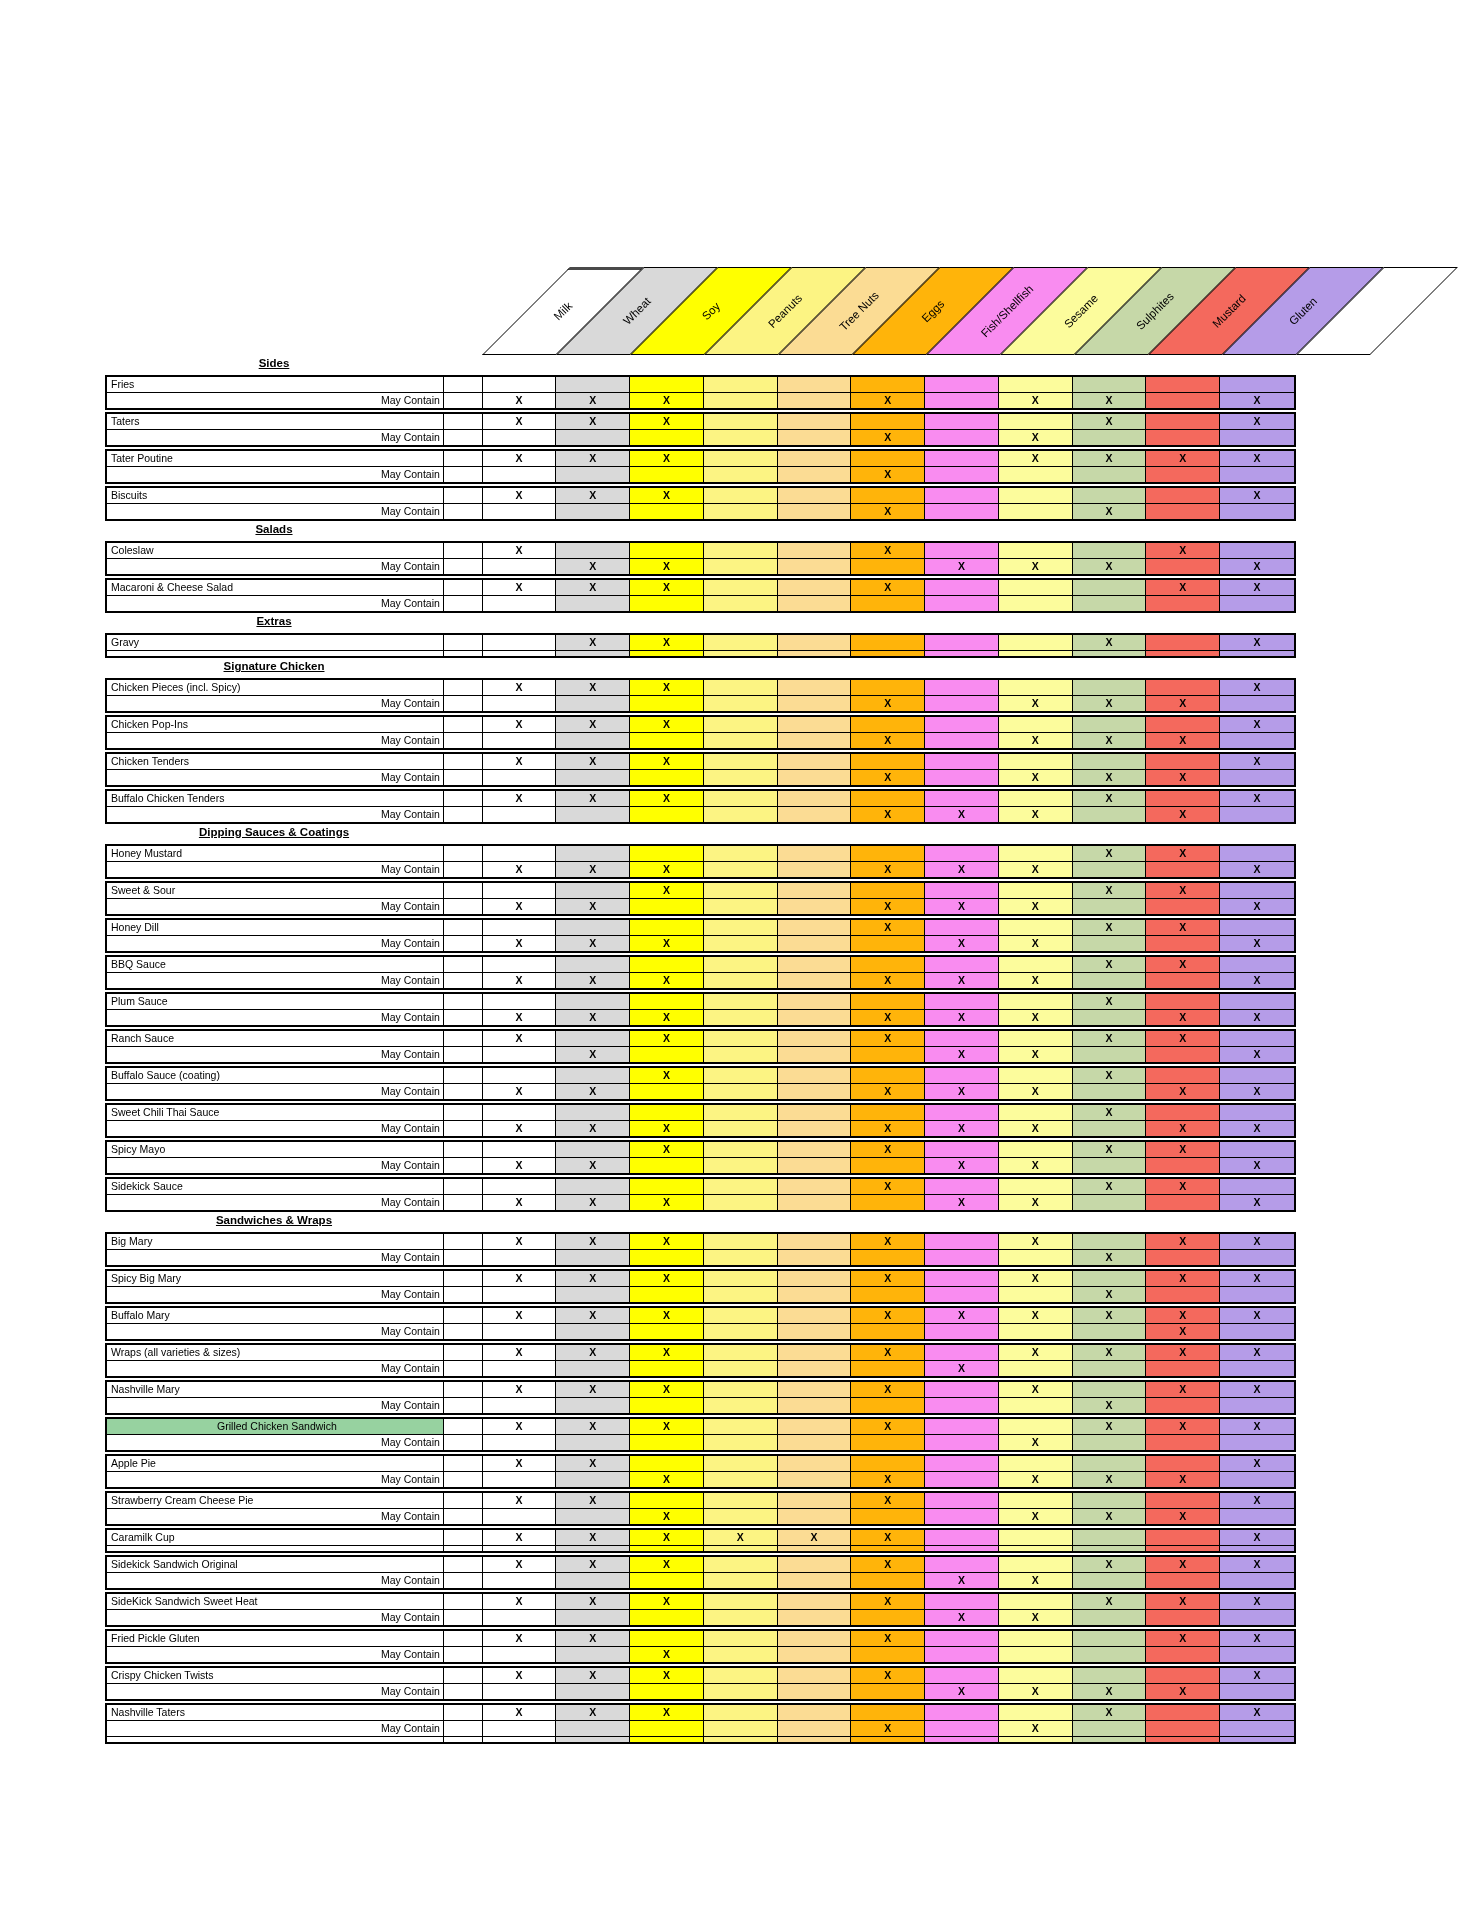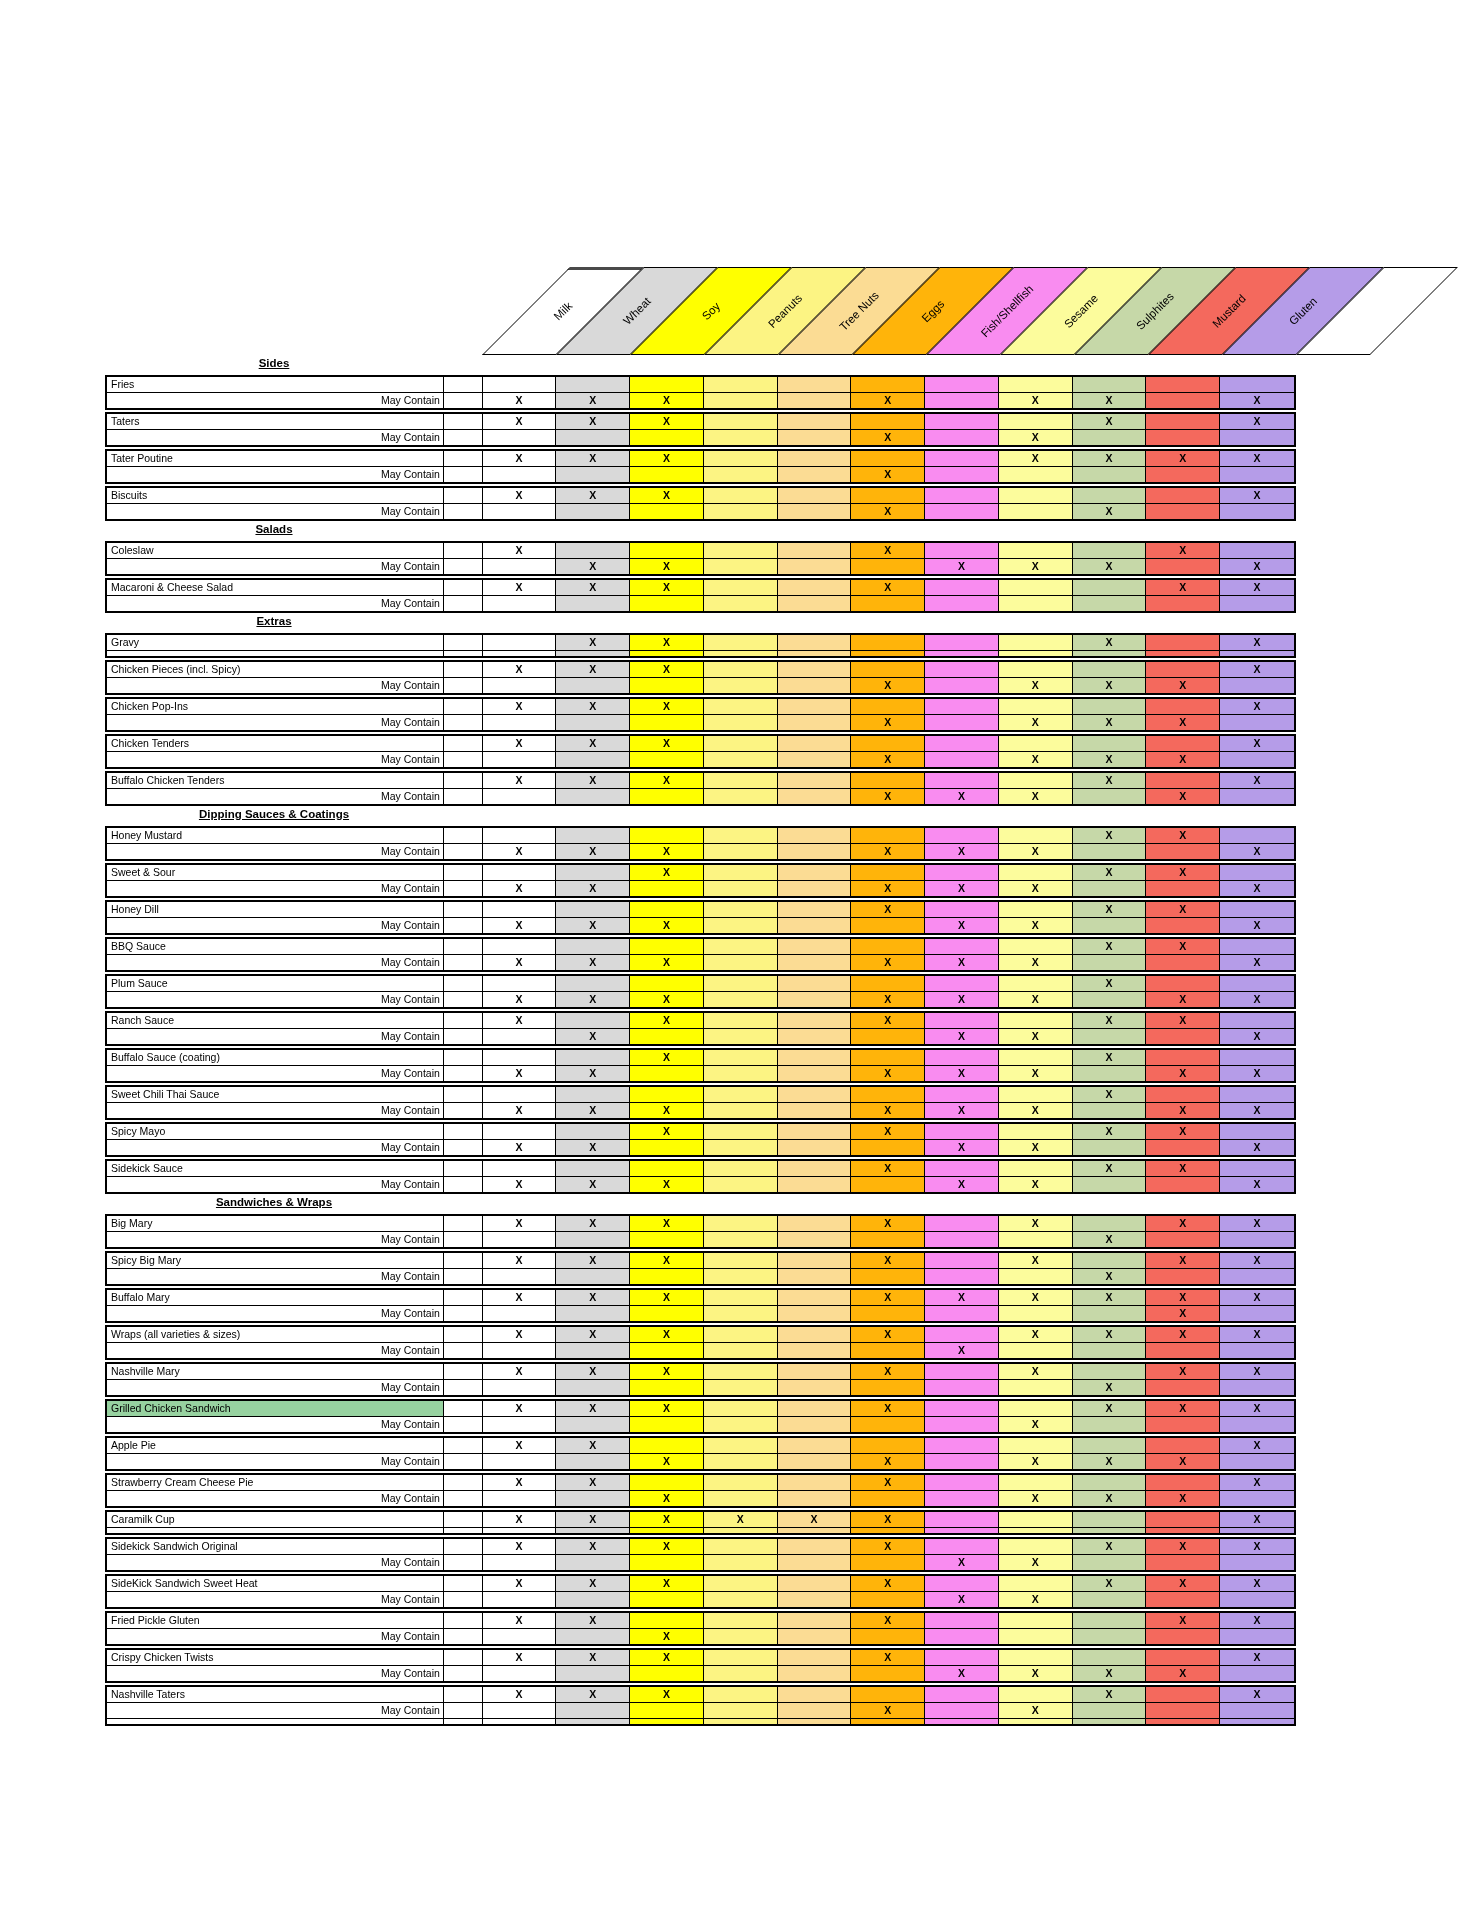--- a/index.html
+++ b/index.html
@@ -303,20 +303,23 @@
           <div class="cell mark-cell" style="background: rgb(252, 244, 131);"></div>
           <div class="cell mark-cell" style="background: rgb(251, 220, 148);"></div>
           <div class="cell mark-cell" style="background: rgb(255, 180, 10);"></div>
           <div class="cell mark-cell" style="background: rgb(249, 140, 240);"></div>
           <div class="cell mark-cell" style="background: rgb(252, 252, 156);"></div>
           <div class="cell mark-cell" style="background: rgb(198, 216, 168);"></div>
           <div class="cell mark-cell" style="background: rgb(244, 105, 93);"></div>
           <div class="cell mark-cell" style="background: rgb(181, 156, 232);"></div>
         </div>
       </div>
+      <div class="section-label-row">
+        <div class="section-label">Signature Chicken</div>
+      </div>
       <div class="item">
         <div class="row">
           <div class="cell name-cell">Chicken Pieces (incl. Spicy)</div>
           <div class="cell gap-cell"></div>
           <div class="cell mark-cell" style="background: rgb(255, 255, 255);">X</div>
           <div class="cell mark-cell" style="background: rgb(217, 217, 217);">X</div>
           <div class="cell mark-cell" style="background: rgb(255, 255, 0);">X</div>
           <div class="cell mark-cell" style="background: rgb(252, 244, 131);"></div>
           <div class="cell mark-cell" style="background: rgb(251, 220, 148);"></div>
           <div class="cell mark-cell" style="background: rgb(255, 180, 10);"></div>
@@ -919,21 +922,21 @@
           <div class="cell mark-cell" style="background: rgb(255, 180, 10);"></div>
           <div class="cell mark-cell" style="background: rgb(249, 140, 240);"></div>
           <div class="cell mark-cell" style="background: rgb(252, 252, 156);"></div>
           <div class="cell mark-cell" style="background: rgb(198, 216, 168);">X</div>
           <div class="cell mark-cell" style="background: rgb(244, 105, 93);"></div>
           <div class="cell mark-cell" style="background: rgb(181, 156, 232);"></div>
         </div>
       </div>
       <div class="item">
         <div class="row">
-          <div class="cell name-cell" style="background: rgb(151, 210, 160);">Grilled Chicken Sandwich</div>
+          <div class="cell name-cell" style="background: rgb(151, 210, 160); text-align: center;">Grilled Chicken Sandwich</div>
           <div class="cell gap-cell"></div>
           <div class="cell mark-cell" style="background: rgb(255, 255, 255);">X</div>
           <div class="cell mark-cell" style="background: rgb(217, 217, 217);">X</div>
           <div class="cell mark-cell" style="background: rgb(255, 255, 0);">X</div>
           <div class="cell mark-cell" style="background: rgb(252, 244, 131);"></div>
           <div class="cell mark-cell" style="background: rgb(251, 220, 148);"></div>
           <div class="cell mark-cell" style="background: rgb(255, 180, 10);">X</div>
           <div class="cell mark-cell" style="background: rgb(249, 140, 240);"></div>
           <div class="cell mark-cell" style="background: rgb(252, 252, 156);"></div>
           <div class="cell mark-cell" style="background: rgb(198, 216, 168);">X</div>

